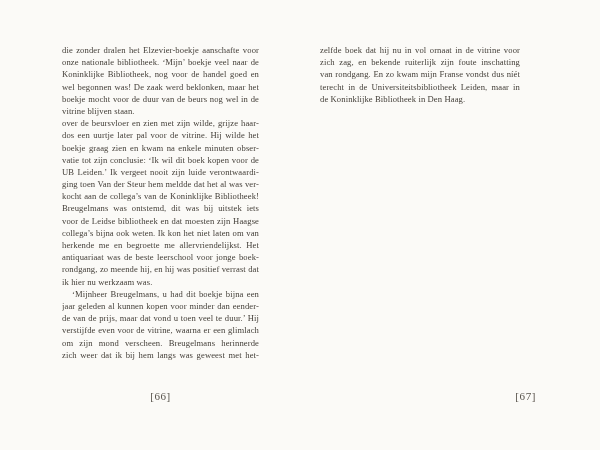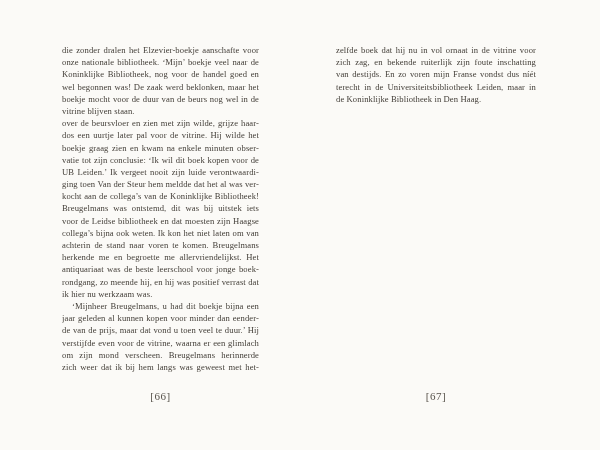--- a/index.html
+++ b/index.html
@@ -19,42 +19,42 @@
     width: 572px;
     height: 450px;
   }
   .page-text {
     position: absolute;
     top: 44px;
     font-size: 8.6px;
     line-height: 12.2px;
   }
   .page-text.left  { left: 62px;  width: 197px; }
-  .page-text.right { left: 336px; width: 200px; }
+  .page-text.right { left: 320px; width: 200px; }
   .line {
     text-align: justify;
     text-align-last: justify;
     height: 12.2px;
     overflow: hidden;
     letter-spacing: 0.1px;
   }
   .line.indent { text-indent: 10px; }
   .line.par-end {
     text-align-last: left;
   }
   .folio {
     position: absolute;
     top: 390px;
     text-align: center;
     font-size: 11px;
     letter-spacing: 0.6px;
     color: #57524b;
   }
   .folio.left  { left: 62px;  width: 197px; }
-  .folio.right { left: 336px; width: 200px; }
+  .folio.right { left: 336px; width: 200px; text-align: right; }
 </style>
 </head>
 <body>
 
 <div class="spread">
 
   <div class="page-text left">
       <div class="line">die zonder dralen het Elzevier-boekje aanschafte voor</div>
       <div class="line">onze nationale bibliotheek. ‘Mijn’ boekje veel naar de</div>
       <div class="line">Koninklijke Bibliotheek, nog voor de handel goed en</div>
@@ -64,37 +64,36 @@
       <div class="line">over de beursvloer en zien met zijn wilde, grijze haar-</div>
       <div class="line">dos een uurtje later pal voor de vitrine. Hij wilde het</div>
       <div class="line">boekje graag zien en kwam na enkele minuten obser-</div>
       <div class="line">vatie tot zijn conclusie: ‘Ik wil dit boek kopen voor de</div>
       <div class="line">UB Leiden.’ Ik vergeet nooit zijn luide verontwaardi-</div>
       <div class="line">ging toen Van der Steur hem meldde dat het al was ver-</div>
       <div class="line">kocht aan de collega’s van de Koninklijke Bibliotheek!</div>
       <div class="line">Breugelmans was ontstemd, dit was bij uitstek iets</div>
       <div class="line">voor de Leidse bibliotheek en dat moesten zijn Haagse</div>
       <div class="line">collega’s bijna ook weten. Ik kon het niet laten om van</div>
-      <div class="line">achterin de stand naar voren te komen. Breugelmans</div>
       <div class="line">herkende me en begroette me allervriendelijkst. Het</div>
       <div class="line">antiquariaat was de beste leerschool voor jonge boek-</div>
       <div class="line">rondgang, zo meende hij, en hij was positief verrast dat</div>
       <div class="line par-end">ik hier nu werkzaam was.</div>
       <div class="line indent">‘Mijnheer Breugelmans, u had dit boekje bijna een</div>
       <div class="line">jaar geleden al kunnen kopen voor minder dan eender-</div>
       <div class="line">de van de prijs, maar dat vond u toen veel te duur.’ Hij</div>
       <div class="line">verstijfde even voor de vitrine, waarna er een glimlach</div>
       <div class="line">om zijn mond verscheen. Breugelmans herinnerde</div>
       <div class="line">zich weer dat ik bij hem langs was geweest met het-</div>
     </div>
 
   <div class="page-text right">
       <div class="line">zelfde boek dat hij nu in vol ornaat in de vitrine voor</div>
       <div class="line">zich zag, en bekende ruiterlijk zijn foute inschatting</div>
-      <div class="line">van destijds. En zo voren mijn Franse vondst dus níét</div>
+      <div class="line">van rondgang. En zo kwam mijn Franse vondst dus níét</div>
       <div class="line">terecht in de Universiteitsbibliotheek Leiden, maar in</div>
       <div class="line par-end">de Koninklijke Bibliotheek in Den Haag.</div>
     </div>
 
   <div class="folio left">[66]</div>
 
   <div class="folio right">[67]</div>
 
 </div>
 

